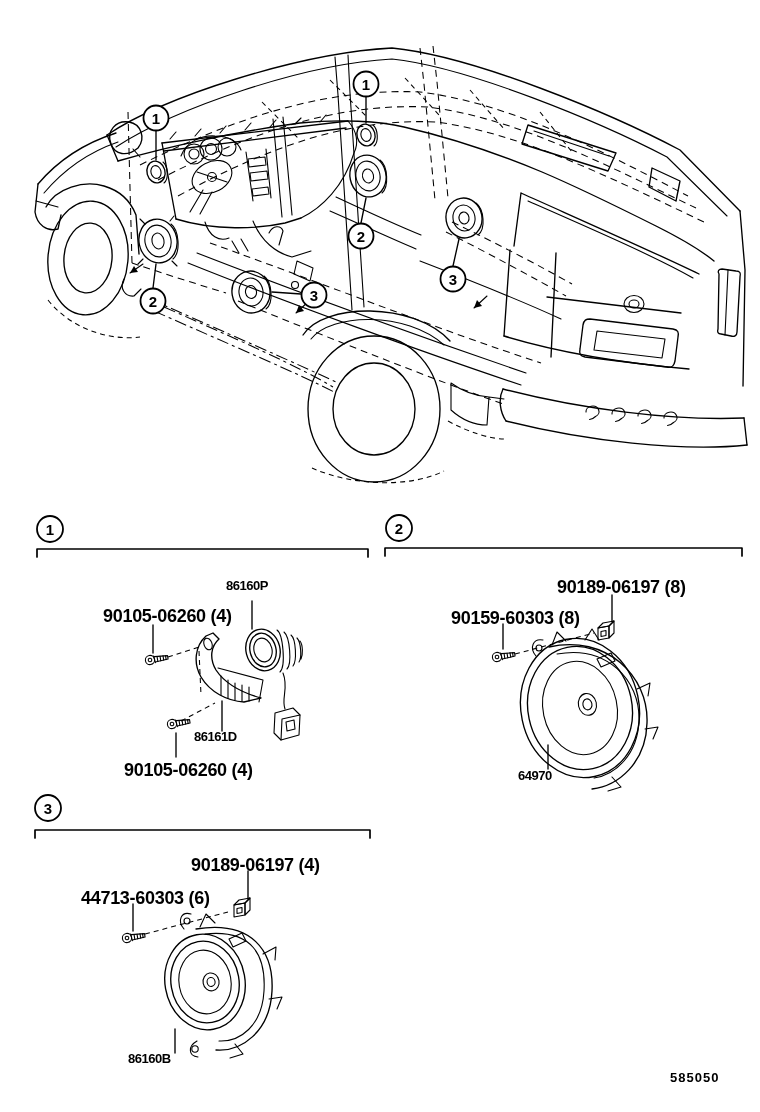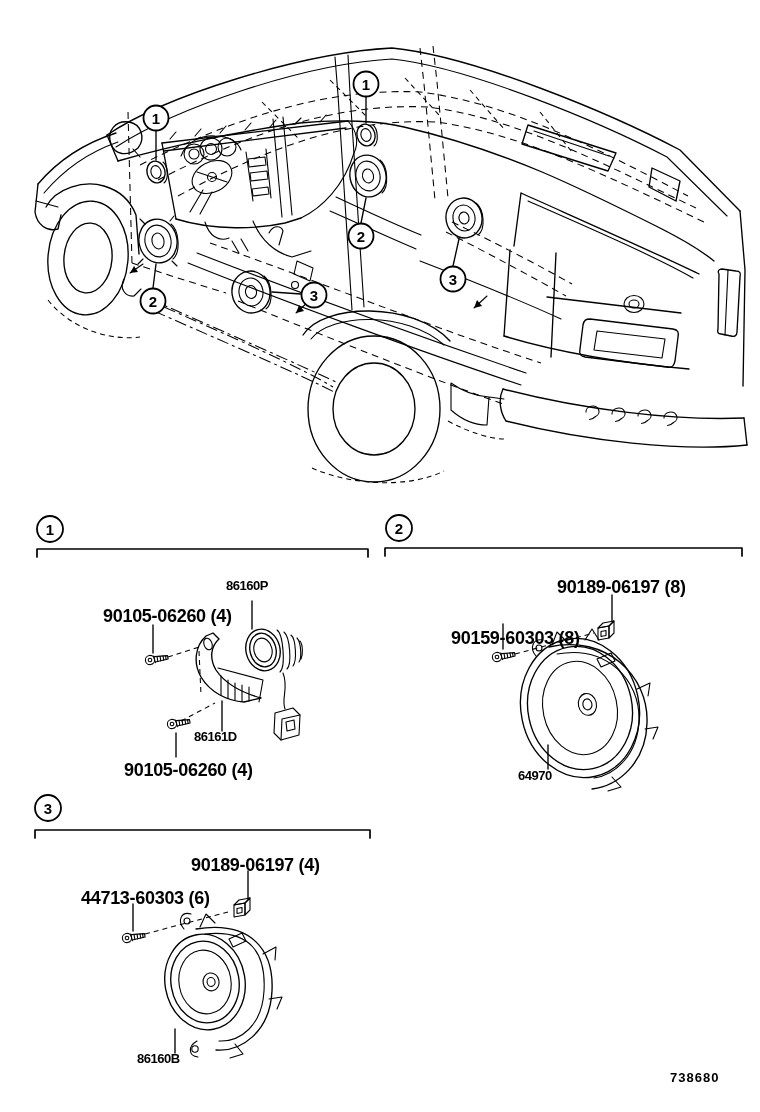--- a/index.html
+++ b/index.html
@@ -321,20 +321,20 @@
     <circle class="badge-c" cx="48" cy="808" r="13"></circle>
     <text class="badge-t" x="48" y="813.5">3</text>
   </g>
 </svg>
 
 <div class="pn big" style="left:226px;top:579px">86160P</div>
 <div class="pn" style="left:103px;top:606px">90105-06260 (4)</div>
 <div class="pn big" style="left:194px;top:730px">86161D</div>
 <div class="pn" style="left:124px;top:760px">90105-06260 (4)</div>
 <div class="pn" style="left:557px;top:577px">90189-06197 (8)</div>
-<div class="pn" style="left:451px;top:628px">90159-60303 (8)</div>
+<div class="pn" style="left:451px;top:608px">90159-60303 (8)</div>
 <div class="pn big" style="left:518px;top:769px">64970</div>
 <div class="pn" style="left:191px;top:855px">90189-06197 (4)</div>
 <div class="pn" style="left:81px;top:888px">44713-60303 (6)</div>
-<div class="pn big" style="left:137px;top:1052px">86160B</div>
-<div class="pn big" style="left:670px;top:1071px;letter-spacing:1px">738680</div>
+<div class="pn big" style="left:128px;top:1052px">86160B</div>
+<div class="pn big" style="left:670px;top:1071px;letter-spacing:1px">585050</div>
 
 </div>
 
 </body></html>

